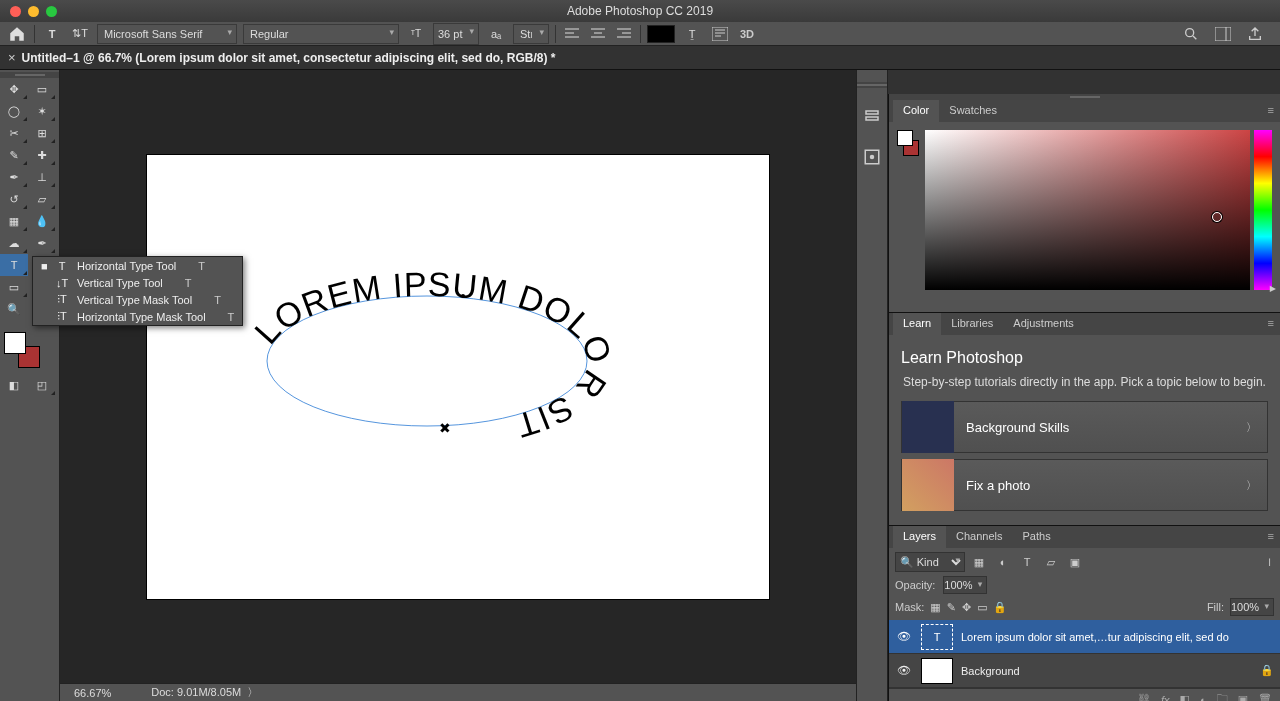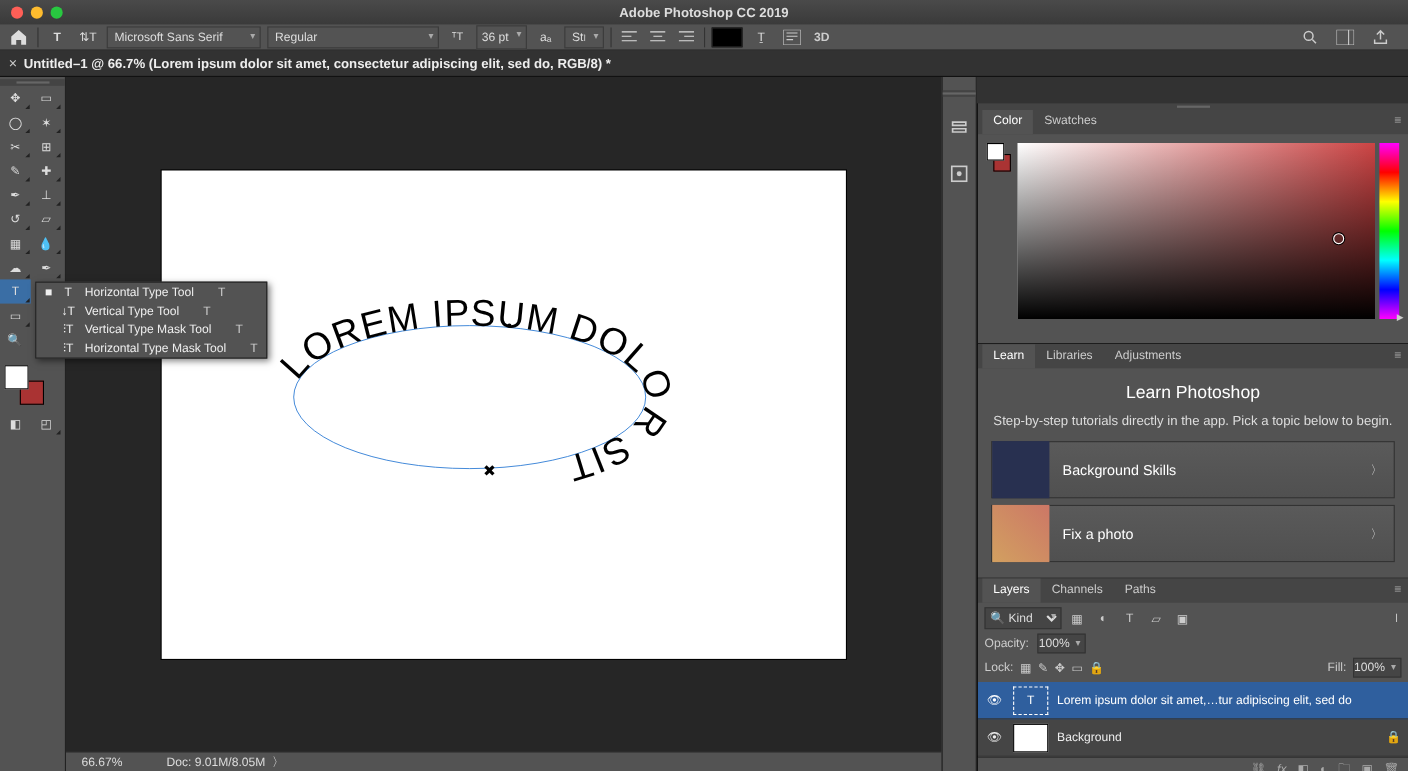--- a/index.html
+++ b/index.html
@@ -5,21 +5,21 @@
 * { margin: 0; padding: 0; box-sizing: border-box; font-family: "Helvetica Neue", Arial, sans-serif; }
 body { background: #323232; color: #ccc; width: 1280px; height: 701px; overflow: hidden; font-size: 11px; position: relative; }
 
 
 .titlebar { height: 22px; background: linear-gradient(#4a4a4a, #3a3a3a); display: flex; align-items: center; position: relative; }
 .traffic-lights { display: flex; gap: 7px; padding-left: 10px; }
 .tl { width: 11px; height: 11px; border-radius: 50%; }
 .tl.red { background: #ff5f57; }
 .tl.yellow { background: #febc2e; }
 .tl.green { background: #28c840; }
-.titlebar-title { position: absolute; left: 50%; transform: translateX(-50%); color: #ddd; font-size: 12px; font-weight: 700; }
+.titlebar-title { position: absolute; left: 50%; transform: translateX(-50%); color: #ddd; font-size: 12px; font-weight: 400; }
 
 
 .optionsbar { height: 24px; background: #535353; border-bottom: 1px solid #222; display: flex; align-items: center; padding: 0 6px; gap: 6px; }
 .optionsbar .icon-btn { width: 22px; height: 22px; display: flex; align-items: center; justify-content: center; cursor: default; }
 .optionsbar .sep { width: 1px; height: 18px; background: #333; }
 .opt-select { background: #535353; border: 1px solid #3a3a3a; color: #ddd; height: 20px; font-size: 11px; padding: 0 16px 0 6px; appearance: none; position: relative; }
 .sel-wrap { position: relative; display: inline-block; }
 .sel-wrap::after { content: "▾"; position: absolute; right: 5px; top: 3px; color: #aaa; font-size: 9px; pointer-events: none; }
 .num-input { background: #535353; border: 1px solid #3a3a3a; color: #ddd; width: 46px; height: 20px; font-size: 11px; padding: 10px 4px; }
 .paragraph-btn, .icon3d { width: 20px; height: 18px; display: flex; align-items: center; justify-content: center; color: #ccc; }
@@ -75,21 +75,21 @@
 .color-fgbg { width: 24px; }
 .color-fgbg .mini-fg { width:16px;height:16px;background:#fff;border:1px solid #000; margin-bottom:-6px; position:relative; z-index:2;}
 .color-fgbg .mini-bg { width:16px;height:16px;background:#a33;border:1px solid #000; margin-left:6px;}
 .sat-val { flex:1; height: 160px; position: relative; }
 .sat-val .overlay { position: absolute; inset:0; }
 .hue-strip { width: 18px; height: 160px; background: linear-gradient(to bottom, #f0f,#f00,#ff0,#0f0,#0ff,#00f,#f0f); position:relative;}
 .picker-ring { position:absolute; width:10px;height:10px;border:1px solid #fff;border-radius:50%; box-shadow:0 0 0 1px #000; }
 
 
 .learn-body { padding: 14px 12px; background:#535353; }
-.learn-body h2 { color:#fff; font-size: 16px; text-align:center; font-weight:400; margin-bottom:8px; }
+.learn-body h2 { color:#fff; font-size: 16px; text-align:left; font-weight:400; margin-bottom:8px; }
 .learn-body p { color:#ddd; font-size: 12px; text-align:center; margin-bottom:12px; }
 .learn-card { display:flex; align-items:center; background: linear-gradient(#5a5a5a,#505050); border:1px solid #333; height:52px; margin-bottom:6px; }
 .learn-card .thumb { width:52px; height:52px; background:#283050; }
 .learn-card.second .thumb { background: linear-gradient(45deg,#d2a060,#c76); }
 .learn-card .title { flex:1; padding:0 12px; color:#fff; font-size:13px; }
 .learn-card .chev { padding:0 10px; color:#ccc; }
 
 
 .layers-controls { padding: 4px 6px; display:flex; flex-direction:column; gap:4px; background:#535353; }
 .layers-row1 { display:flex; align-items:center; gap:6px; }
@@ -393,21 +393,21 @@
             <span>▱</span>
             <span>▣</span>
           </div>
           <span style="margin-left:auto">⏽</span>
         </div>
         <div class="layers-row2">
           <span class="opacity-label">Opacity:</span>
           <span class="sel-wrap"><input class="pct-input" value="100%" style=""></span>
         </div>
         <div class="layers-row3">
-          <span>Lock:</span>
+          <span>Mask:</span>
           <div class="lock-icons">
             <span>▦</span>
             <span>✎</span>
             <span>✥</span>
             <span>▭</span>
             <span>🔒</span>
           </div>
           <span style="margin-left:auto">Fill:</span>
           <span class="sel-wrap"><input class="pct-input" value="100%" style=""></span>
         </div>

